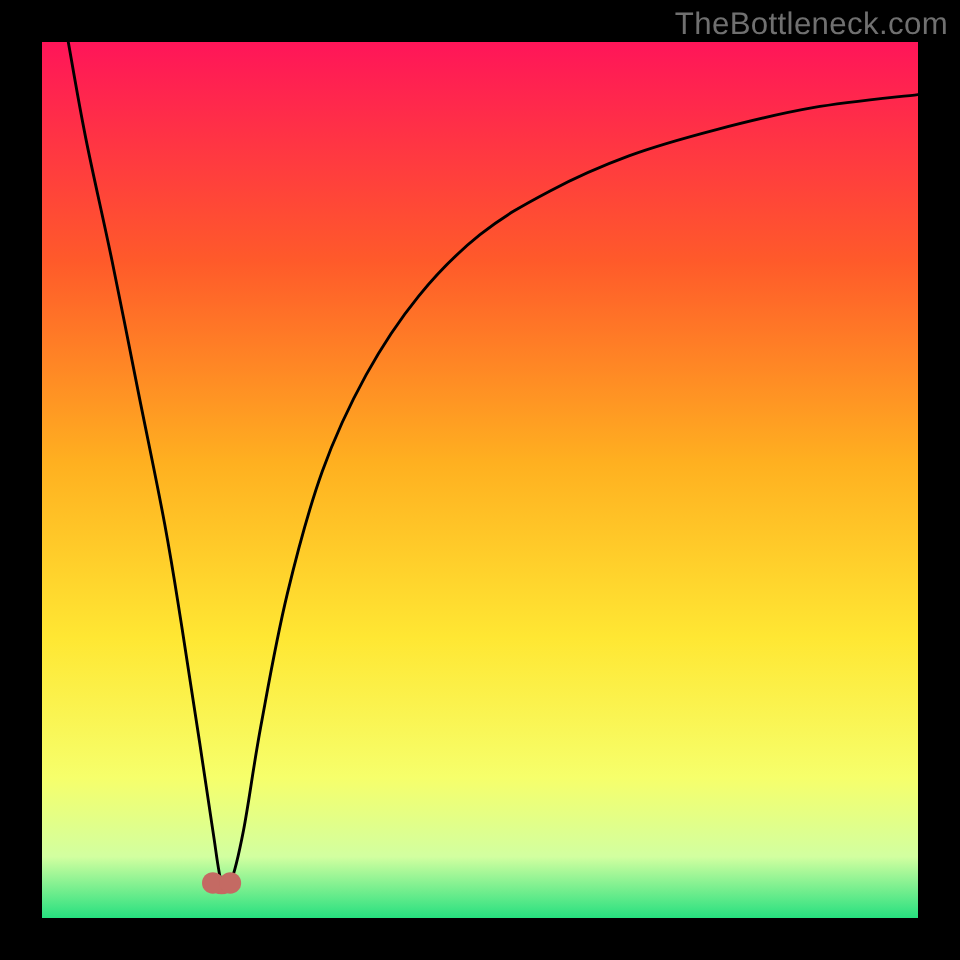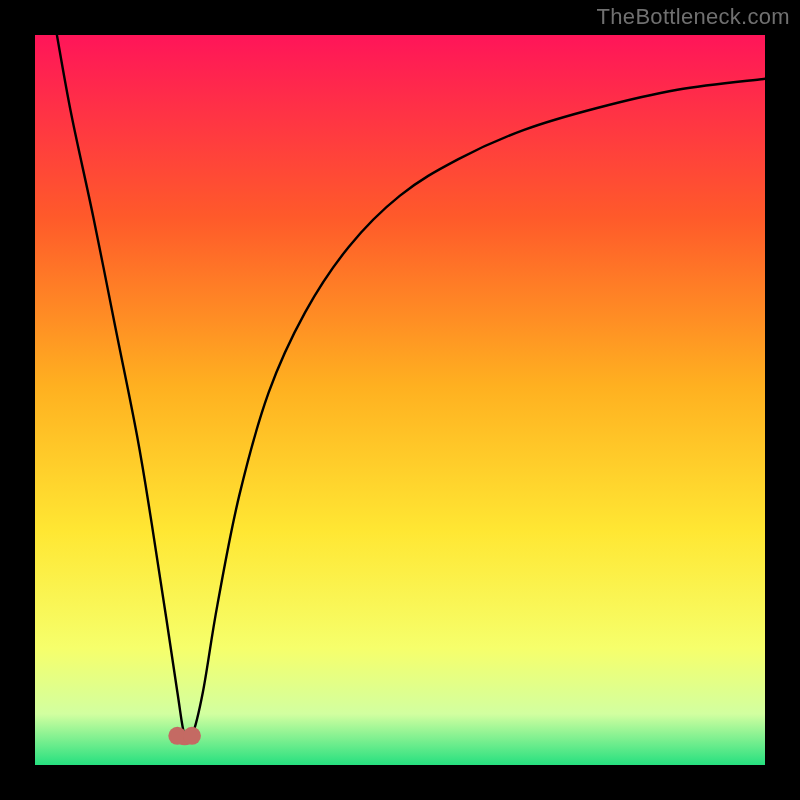--- a/index.html
+++ b/index.html
@@ -15,21 +15,21 @@
     position: absolute;
     left: 0; top: 0;
     width: 800px; height: 800px;
     background: #000000;
   }
   .watermark {
     position: absolute;
     top: 4px;
     right: 10px;
     color: #707070;
-    font-size: 22px;
+    font-size: 26px;
     font-weight: 500;
     letter-spacing: 0.3px;
     z-index: 20;
   }
   svg.plot {
     position: absolute;
     left: 35px;
     top: 35px;
     width: 730px;
     height: 730px;

